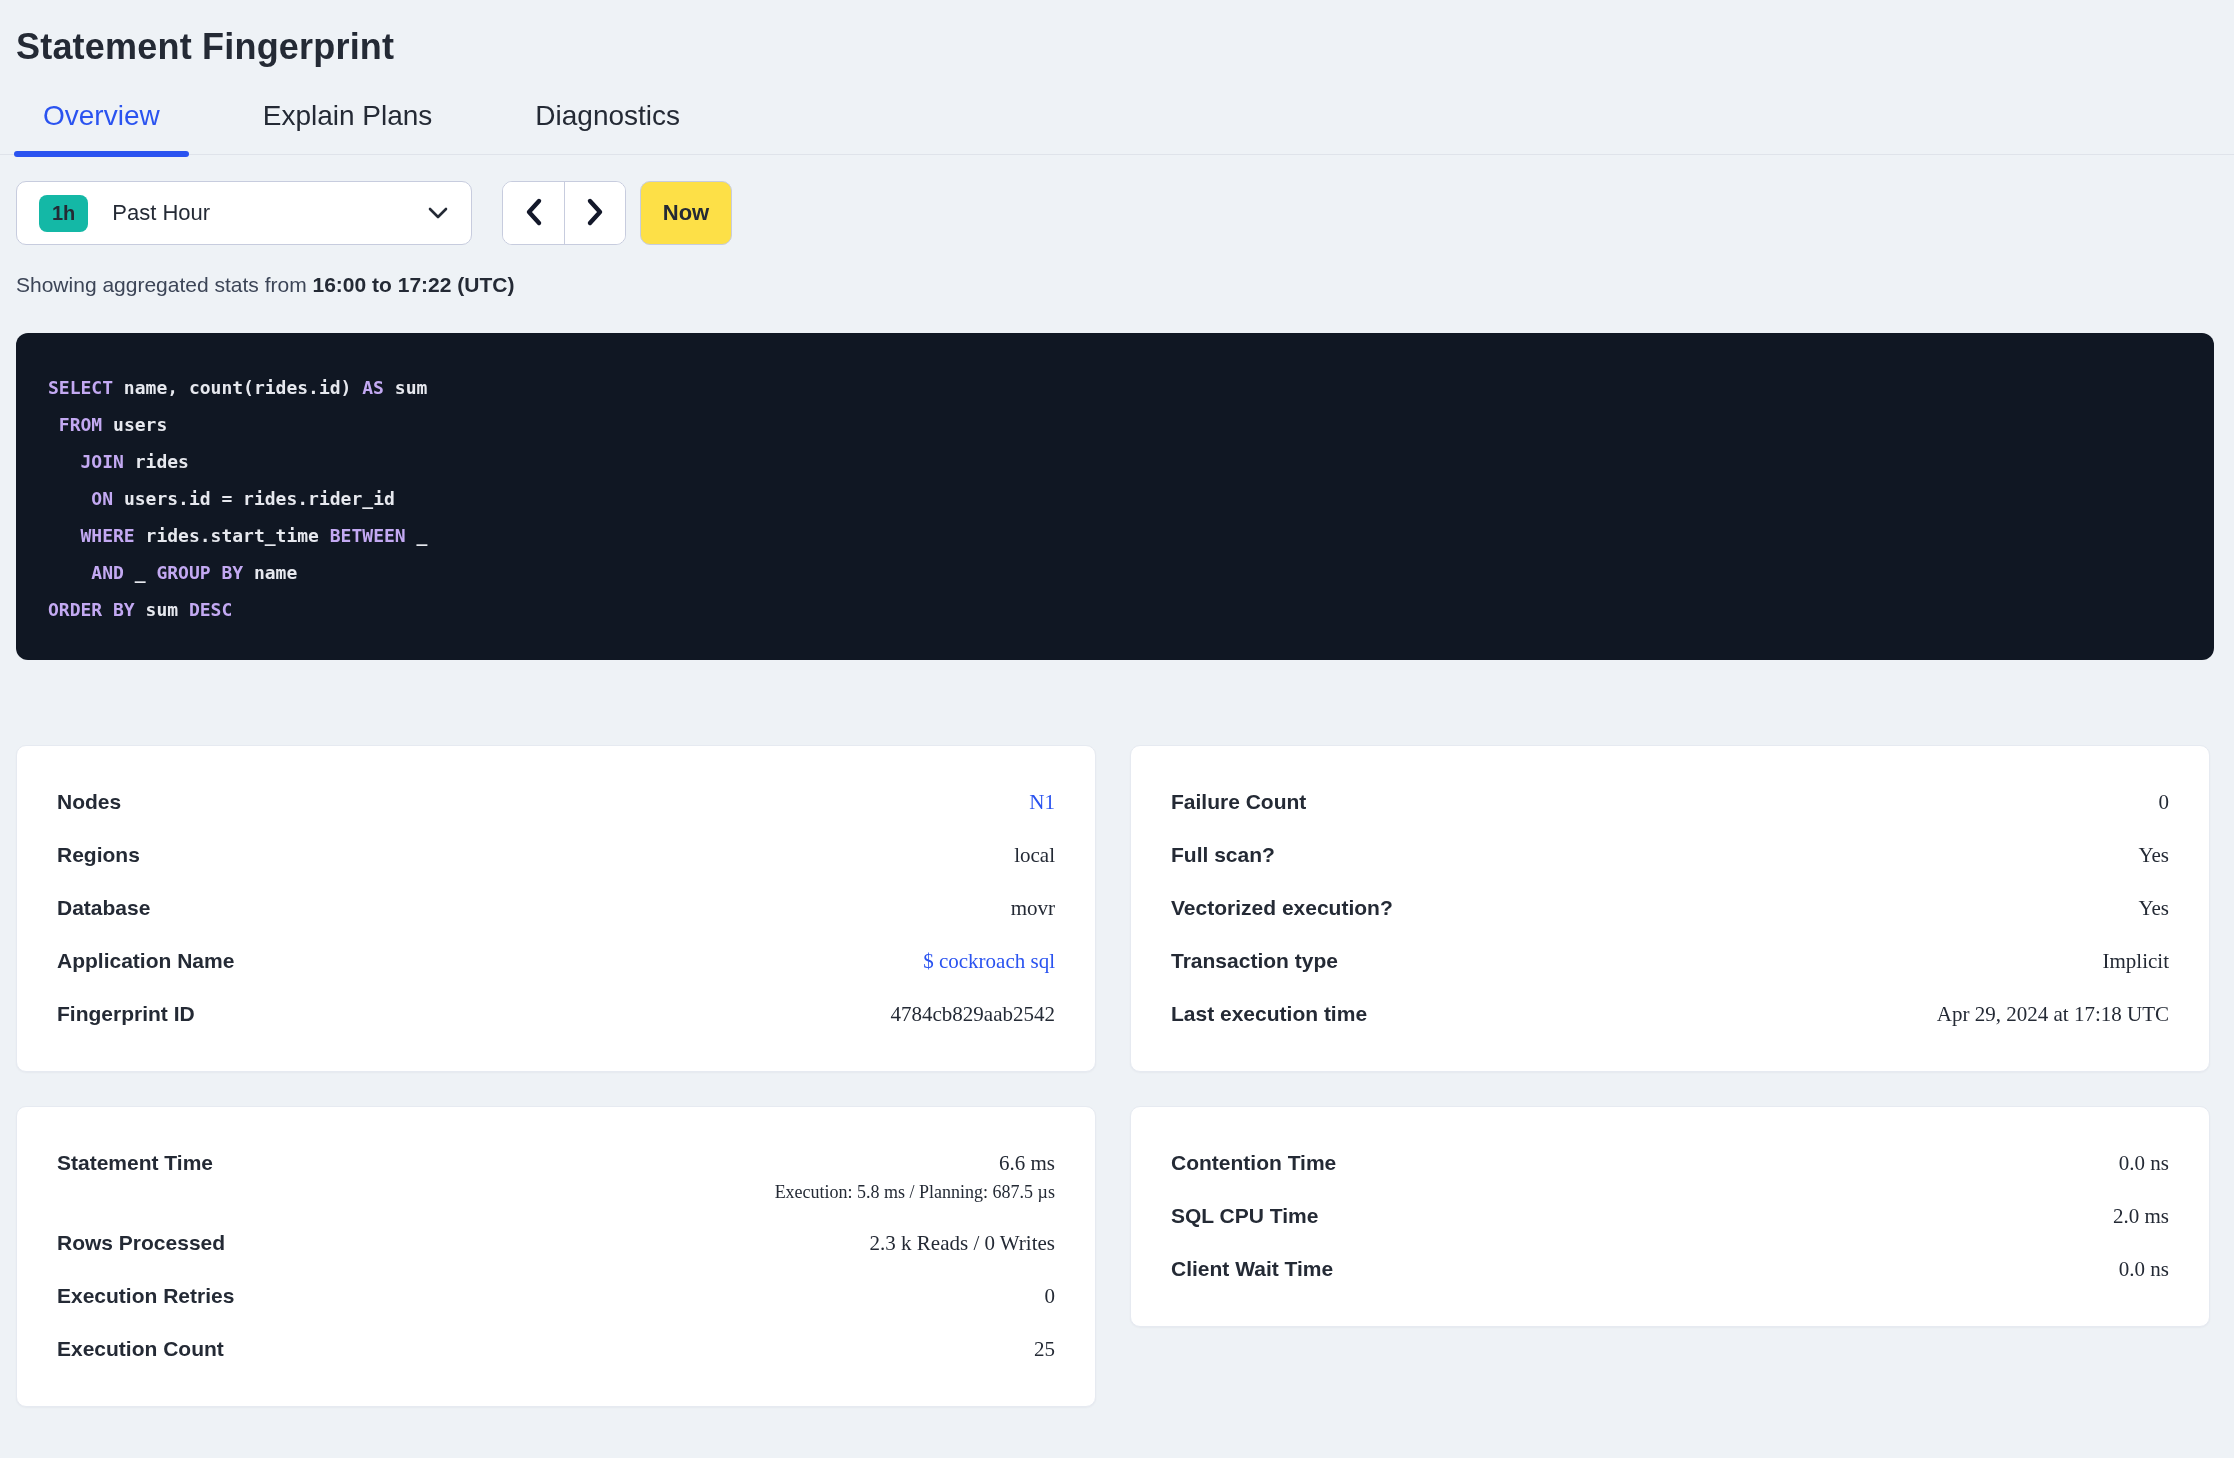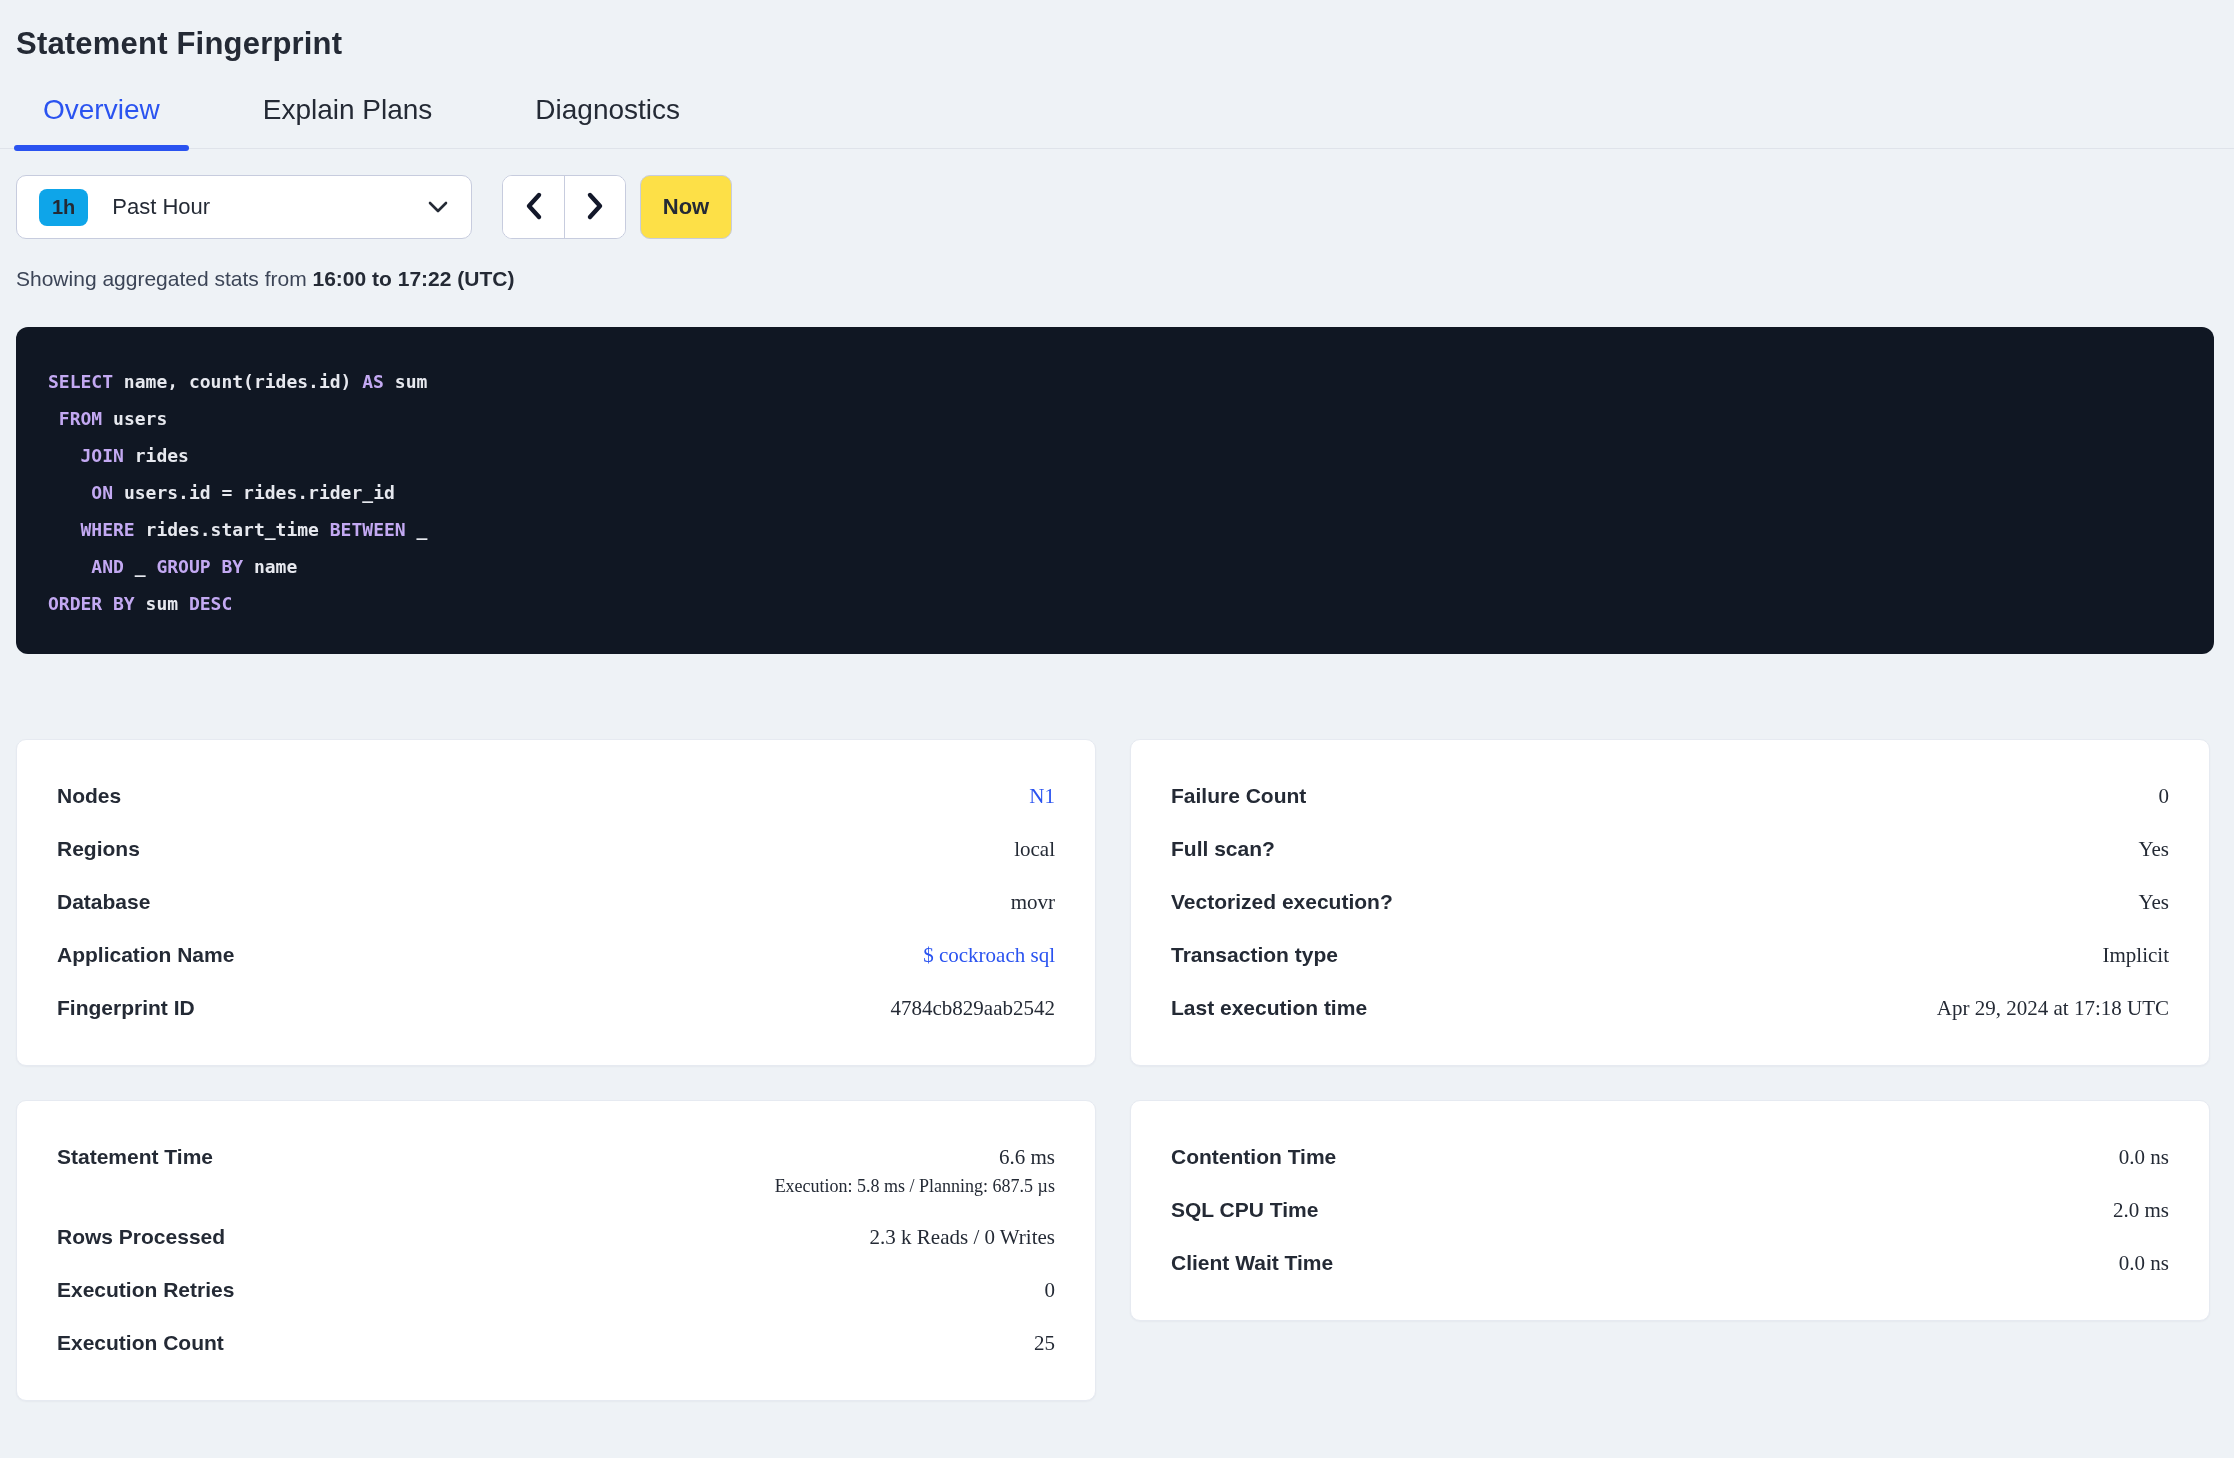--- a/index.html
+++ b/index.html
@@ -14,21 +14,21 @@
   *{box-sizing:border-box;}
   html,body{margin:0;padding:0;}
   body{
     width:2234px;height:1458px;overflow:hidden;
     background:#eef2f6;
     font-family:"Liberation Sans", sans-serif;
     color:var(--navy);
   }
   .page-title{
     padding:26px 0 0 16px;
-    font-size:31px;font-weight:700;letter-spacing:.2px;
+    font-size:36px;font-weight:700;letter-spacing:.2px;
   }
   
   .tabbar{
     margin-top:32px;
     display:flex;gap:45px;
     padding-left:14px;
     border-bottom:1px solid #dfe3ea;
   }
   .tab{
     position:relative;
@@ -45,21 +45,21 @@
   .controls{
     margin:26px 16px 0 16px;
     display:flex;align-items:center;
   }
   .dropdown{
     width:456px;height:64px;
     background:#fff;border:1px solid var(--ctrl-border);border-radius:10px;
     display:flex;align-items:center;padding:0 22px;cursor:pointer;
   }
   .badge-1h{
-    background:#0ea5e9;border-radius:8px;
+    background:#14b8a6;border-radius:8px;
     font-size:20px;font-weight:700;
     padding:7px 13px;margin-right:24px;
   }
   .dropdown-label{font-size:22px;}
   .dropdown .chev{margin-left:auto;display:flex;}
   .arrow-group{
     margin-left:30px;
     display:flex;background:#fff;
     border:1px solid var(--ctrl-border);border-radius:10px;overflow:hidden;
   }

